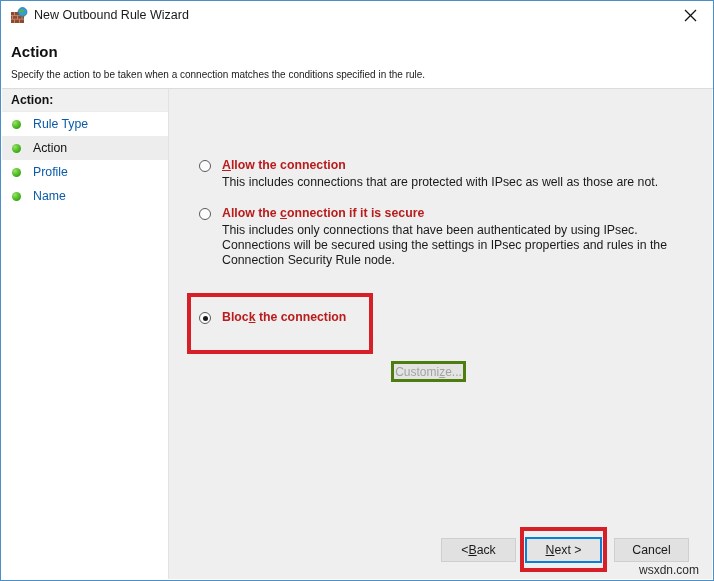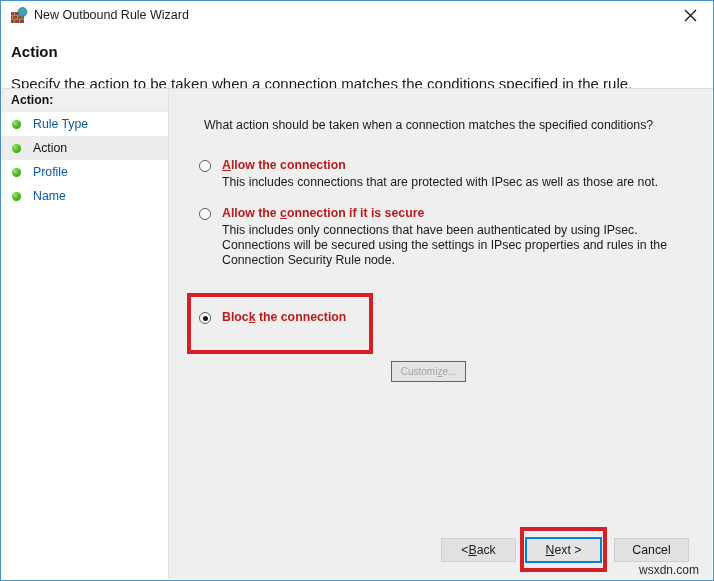--- a/index.html
+++ b/index.html
@@ -75,22 +75,22 @@
     position: absolute;
     left: 9px;
     top: 12px;
     font-size: 15px;
     font-weight: bold;
     color: #111111;
   }
   .header-sub {
     position: absolute;
     left: 9px;
-    top: 44px;
-    font-size: 15px;
+    top: 38px;
+    font-size: 10px;
     color: #1a1a1a;
   }
   .header-divider {
     position: absolute;
     left: 1px;
     top: 87px;
     width: 711px;
     height: 1px;
     background: #dcdcdc;
   }
@@ -221,23 +221,23 @@
   }
 
   
   .customize-btn {
     position: absolute;
     left: 222px;
     top: 272px;
     width: 75px;
     height: 21px;
     background: #e4e4e4;
-    border: 1px solid #4d7c0f;
+    border: 3px solid #4d7c0f;
     color: #a3a3a3;
-    font-size: 10px;
+    font-size: 12px;
     font-family: "Liberation Sans", sans-serif;
     display: flex;
     align-items: center;
     justify-content: center;
     box-sizing: border-box;
     cursor: default;
   }
 
   
   .annot {
@@ -351,21 +351,20 @@
       <span class="step-label">Profile</span>
     </div>
     <div class="step">
       <span class="step-bullet"></span>
       <span class="step-label">Name</span>
     </div>
   </div>
 
   <div class="content">
 
-    <div class="question">What action should be taken when a connection matches the specified conditions?</div>
 
     <div class="option opt-allow">
       <div class="radio-row">
         <span class="radio"></span>
         <span class="radio-label"><span></span><span class="accel">A</span><span>llow the connection</span></span>
       </div>
       <div class="opt-desc">This includes connections that are protected with IPsec as well as those are not.</div>
     </div>
 
     <div class="option opt-secure">

